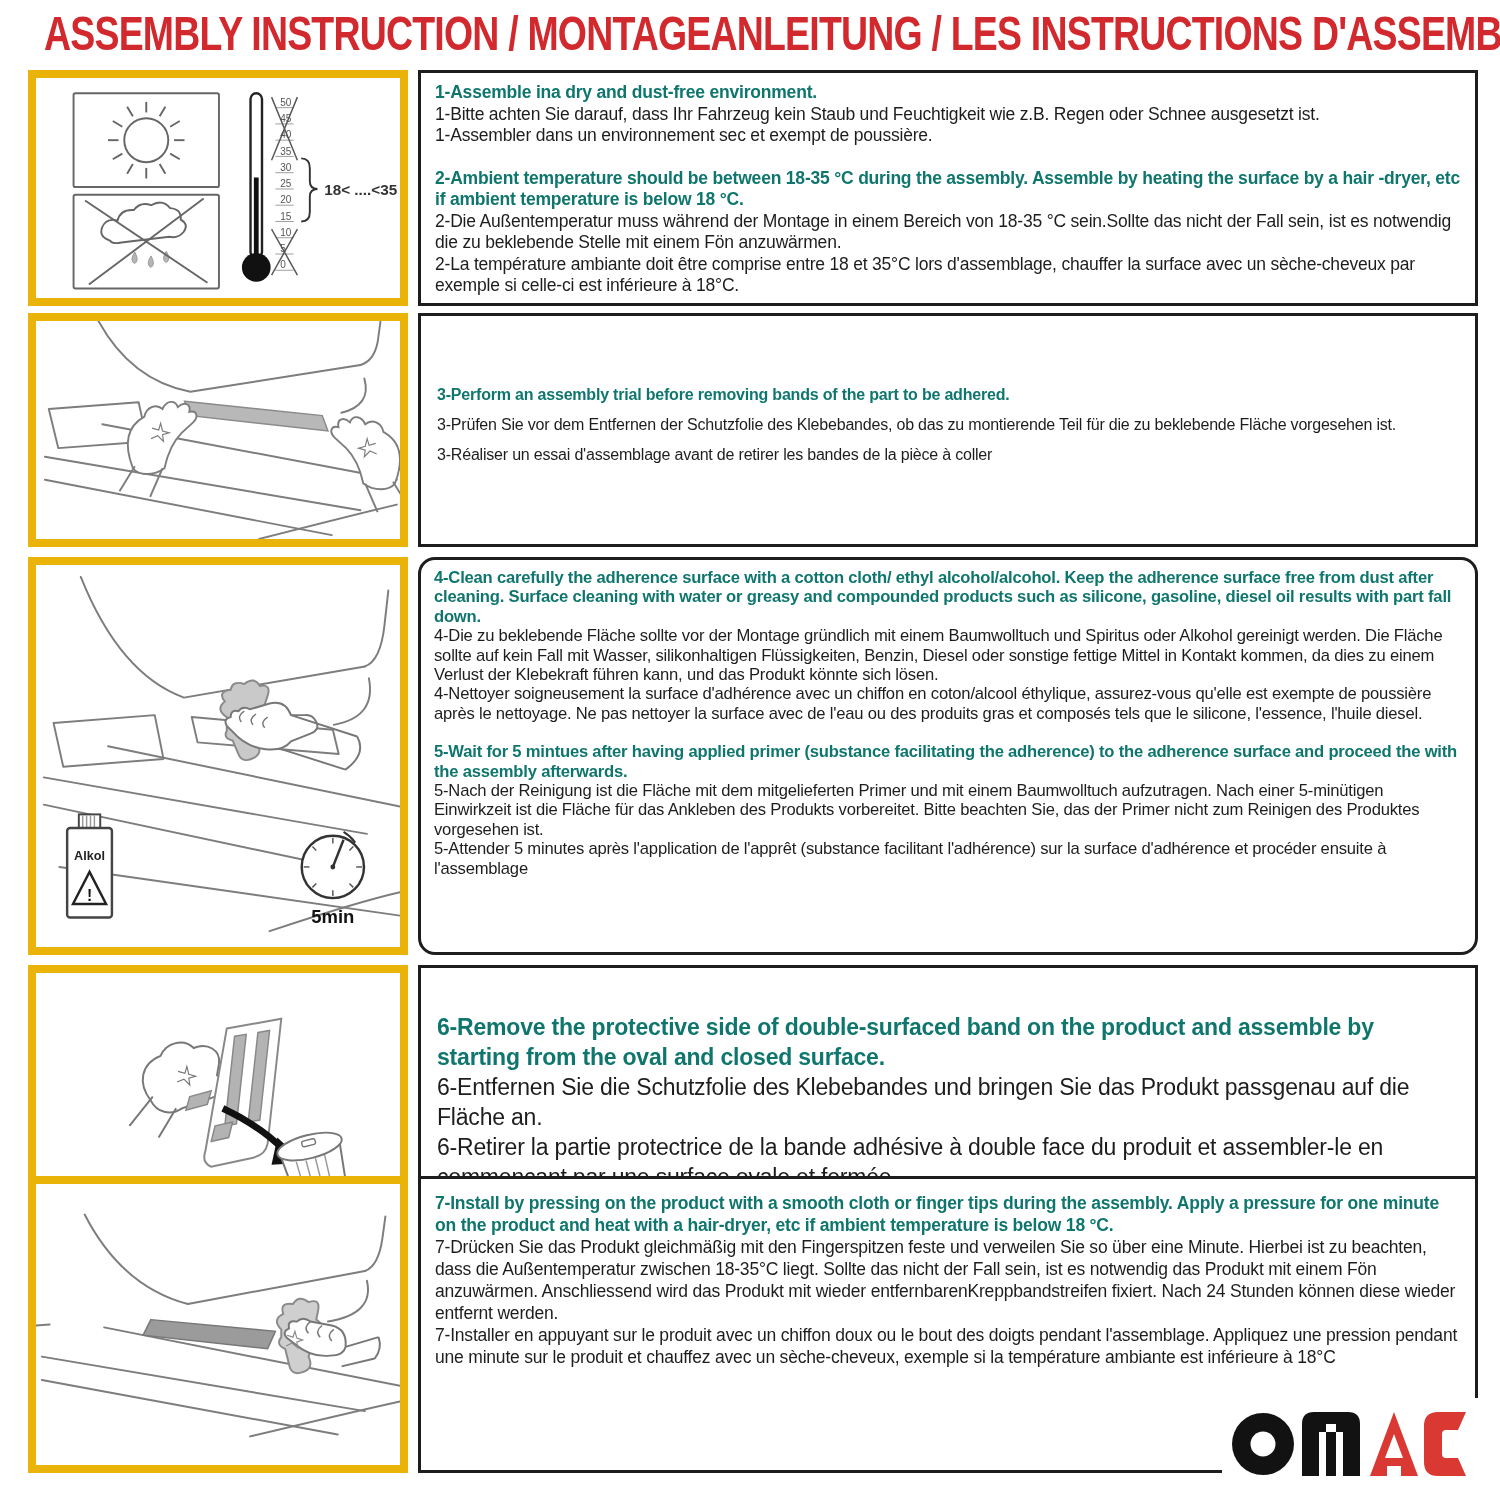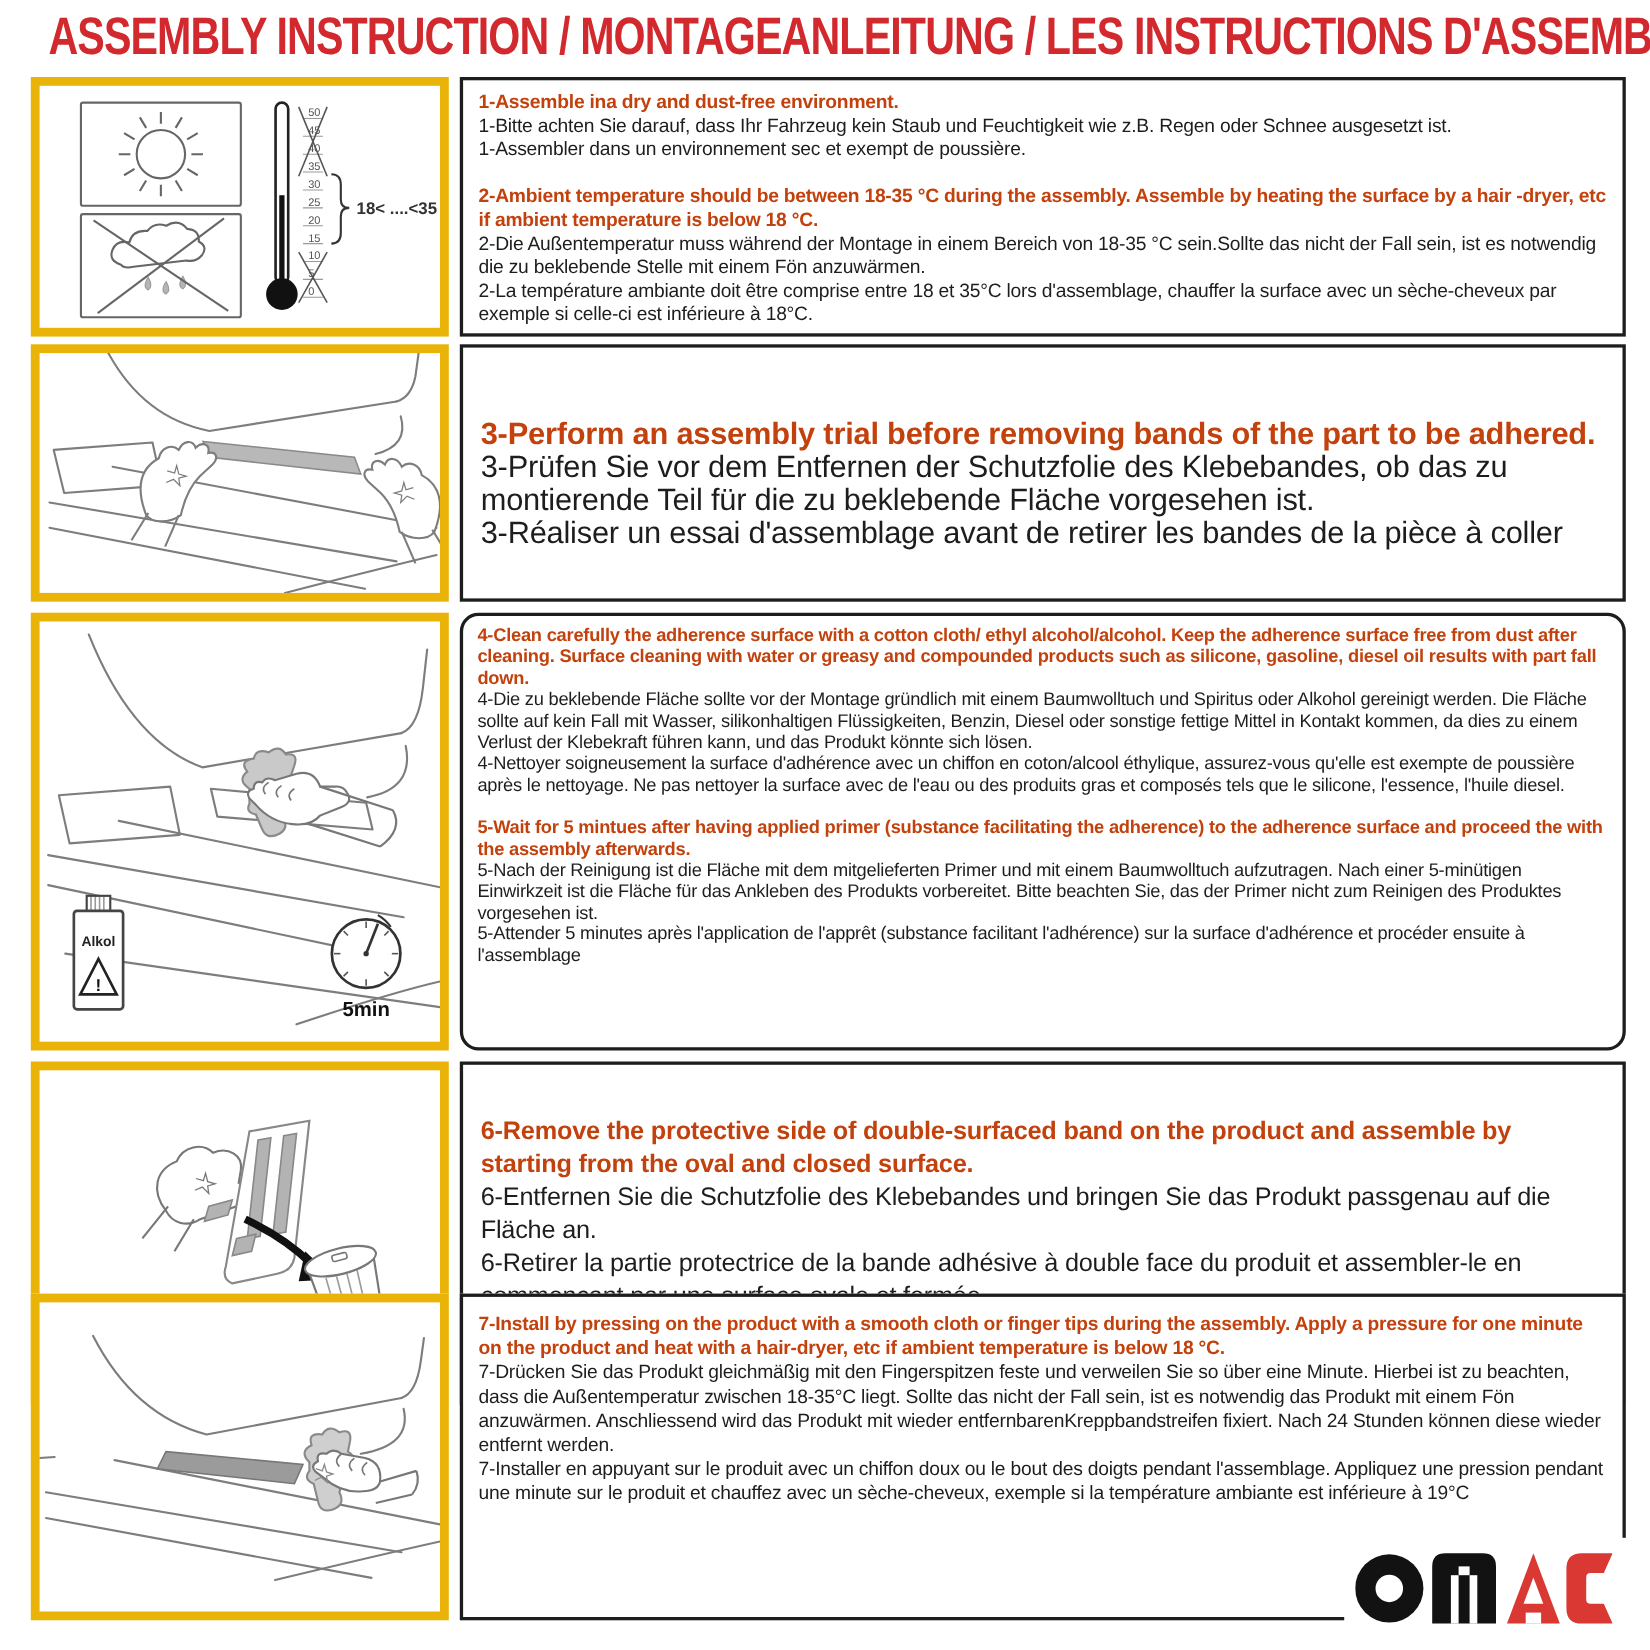--- a/index.html
+++ b/index.html
@@ -4,23 +4,23 @@
 <style>
   html,body{margin:0;padding:0;background:#fff;}
   body{width:1500px;height:1500px;position:relative;font-family:"Liberation Sans",sans-serif;color:#1d1d1d;overflow:hidden;}
   .title{position:absolute;left:44px;top:6px;font-size:48px;font-weight:bold;color:#d2292e;
          transform:scaleX(.78);transform-origin:left top;white-space:nowrap;letter-spacing:-1px;}
   .row{position:absolute;left:0;width:1500px;}
   .imgbox{position:absolute;left:28px;top:0;width:380px;height:100%;border:8px solid #eab308;background:#fff;box-sizing:border-box;}
   .imgbox svg{width:100%;height:100%;display:block;}
   .textbox{position:absolute;left:418px;top:0;width:1060px;height:100%;border:3px solid #1d1d1d;background:#fff;box-sizing:border-box;overflow:hidden;}
   .textbox p{margin:0;letter-spacing:-.2px;}
-  .textbox p.b{font-weight:bold;color:#c2410c;}
+  .textbox p.b{font-weight:bold;color:#0f766e;}
   .t1{padding:9px 14px;font-size:17.5px;line-height:21.5px;}
-  .t2{padding:64px 16px 0;font-size:28px;line-height:30px;}
+  .t2{padding:64px 16px 0;font-size:16px;line-height:30px;}
   .t3{padding:8px 13px;font-size:16.6px;line-height:19.4px;border-radius:17px;}
   .t4{padding:44px 16px 0;font-size:23px;line-height:30px;}
   .t5{padding:13px 14px;font-size:17.5px;line-height:22px;}
   .gap{margin-top:21px !important;}
   .gap3{margin-top:19px !important;}
   .logo-block{position:absolute;left:1222px;top:1398px;width:278px;height:102px;background:#fff;}
   .logo-block svg{position:absolute;left:10px;top:12px;width:234px;height:68px;}
   svg text{font-family:"Liberation Sans",sans-serif;}
 </style>
 </head>
@@ -258,21 +258,21 @@
         <path d="M318,140 q2,-18 -14,-22 l-22,-4 q-8,-6 -14,0 q-10,-2 -8,7 q-8,4 -2,10 l8,6 q16,14 36,12 q14,0 16,-9 Z" fill="#fff" stroke="#777" stroke-width="2"></path>
         <path d="M282,114 q-8,6 -2,12 M294,118 q-8,6 -2,12 M306,122 q-8,6 -2,12" fill="none" stroke="#777" stroke-width="1.5"></path>
         <path d="M318,140 L352,130 M314,160 L348,152 M352,130 Q356,142 348,152" fill="none" stroke="#777" stroke-width="2"></path>
         <polyline points="258,128 264,130 266,124 268,131 274,133 268,135 269,141 263,136 257,139" fill="none" stroke="#8a8a8a" stroke-width="1.2"></polyline>
       </g>
     </svg>
   </div>
   <div class="textbox t5">
     <p class="b">7-Install by pressing on the product with a smooth cloth or finger tips during the assembly. Apply a pressure for one minute on the product and heat with a hair-dryer, etc if ambient temperature is below 18 °C.</p>
     <p>7-Drücken Sie das Produkt gleichmäßig mit den Fingerspitzen feste und verweilen Sie so über eine Minute. Hierbei ist zu beachten, dass die Außentemperatur zwischen 18-35°C liegt. Sollte das nicht der Fall sein, ist es notwendig das Produkt mit einem Fön anzuwärmen. Anschliessend wird das Produkt mit wieder entfernbarenKreppbandstreifen fixiert. Nach 24 Stunden können diese wieder entfernt werden.</p>
-    <p>7-Installer en appuyant sur le produit avec un chiffon doux ou le bout des doigts pendant l'assemblage. Appliquez une pression pendant une minute sur le produit et chauffez avec un sèche-cheveux, exemple si la température ambiante est inférieure à 19°C</p>
+    <p>7-Installer en appuyant sur le produit avec un chiffon doux ou le bout des doigts pendant l'assemblage. Appliquez une pression pendant une minute sur le produit et chauffez avec un sèche-cheveux, exemple si la température ambiante est inférieure à 18°C</p>
   </div>
 </section>
 
 <div class="logo-block">
   <svg viewBox="0 0 234 68" aria-label="OMAC">
 
     <g>
       <circle cx="31" cy="34" r="31" fill="#121212"></circle>
       <circle cx="31" cy="34" r="12.5" fill="#fff"></circle>
     </g>

